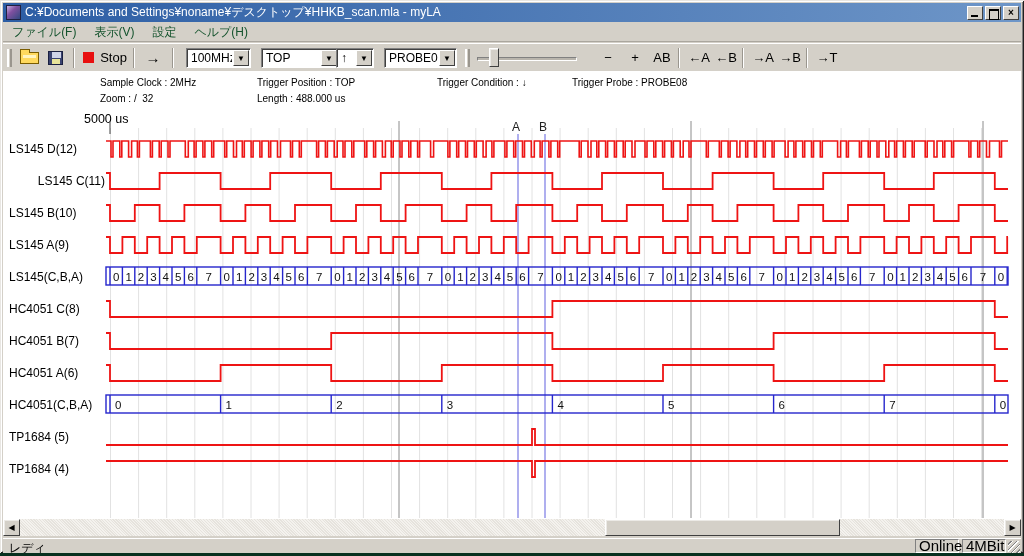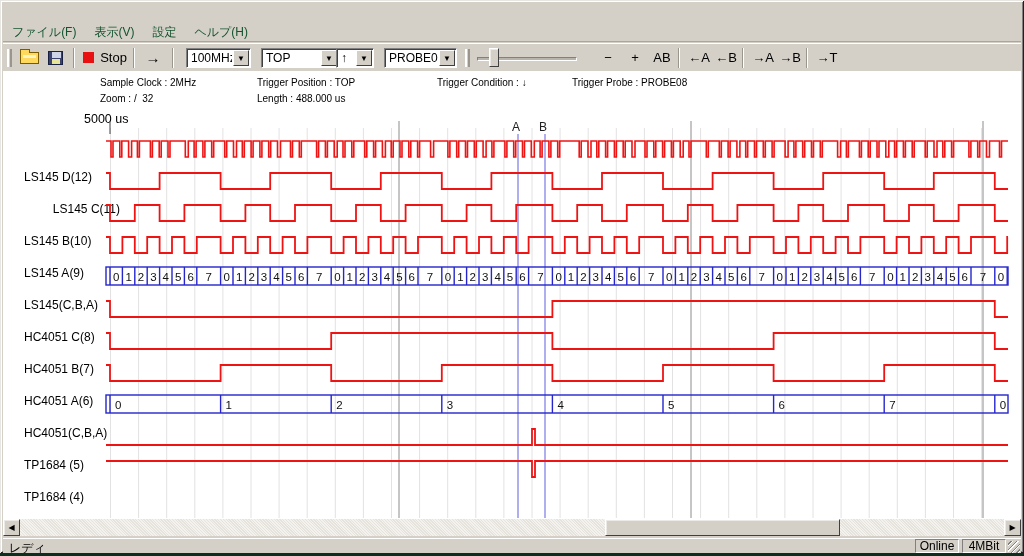--- a/index.html
+++ b/index.html
@@ -47,45 +47,54 @@
   .combo-arrow { flex:0 0 16px; margin:1px; background:#d4d0c8; border:1px solid #404040; border-top-color:#fff; border-left-color:#fff;
                  font-size:8px; line-height:15px; text-align:center; color:#000; }
   .slider-track { position:absolute; top:13px; height:4px; background:#b8b4ac; border:1px solid #808080; border-bottom-color:#fff; border-right-color:#fff; }
   .slider-thumb { position:absolute; top:4px; width:10px; height:19px; background:#d4d0c8;
                   border:1px solid #404040; border-top-color:#fff; border-left-color:#fff; box-shadow: inset 1px 1px 0 #eceae6; }
 
   
   .client { position:absolute; left:3px; top:71px; right:3px; height:448px; background:#fff; }
   .info-item { position:absolute; font-size:10px; color:#000000; white-space:pre; }
   .time-label { position:absolute; font-size:12.5px; color:#000; }
-  .chan-label { position:absolute; left:24px; width:96px; font-size:12px; color:#000; white-space:nowrap;margin-top:28px; }
+  .chan-label { position:absolute; left:9px; width:96px; font-size:12px; color:#000; white-space:nowrap; }
   #wave-svg { position:absolute; left:0; top:0; pointer-events:none; }
 
   
   .hscroll { position:absolute; left:3px; right:3px; top:519px; height:17px; background:#f0eeea;
              background-image:repeating-linear-gradient(45deg,#f4f2ee 0 1px,#e6e3dd 1px 2px); }
   .sb-btn { position:absolute; top:0; width:17px; height:17px; background:#d4d0c8;
             border:1px solid #404040; border-top-color:#fff; border-left-color:#fff; box-shadow: inset 1px 1px 0 #eceae6;
             font-size:8px; text-align:center; line-height:16px; color:#000; }
   .sb-thumb { position:absolute; top:0; height:17px; background:#d4d0c8;
               border:1px solid #404040; border-top-color:#fff; border-left-color:#fff; box-shadow: inset 1px 1px 0 #eceae6; }
 
   
   .statusbar { position:absolute; left:3px; right:3px; top:538px; height:23px; background:#d4d0c8; border-top:1px solid #fff; }
   .status-text { position:absolute; left:6px; top:1px; font-size:12px; color:#000; }
   .status-panel { position:absolute; top:0; height:14px; border:1px solid #808080; border-bottom-color:#fff; border-right-color:#fff;
-                  font-size:12px; line-height:12px; text-align:center; color:#000; padding:0 3px; }
+                  font-size:15px; line-height:12px; text-align:center; color:#000; padding:0 3px; }
   .resize-grip { position:absolute; right:1px; top:2px; width:12px; height:12px;
                  background:repeating-linear-gradient(135deg,transparent 0 2px,#808080 2px 3px,#fff 3px 4px); }
 </style>
 </head>
 <body>
 
 <div class="window">
 
+  <div class="titlebar" style="background: linear-gradient(90deg, rgb(44, 93, 164), rgb(110, 150, 200));">
+    <div class="title-icon"></div>
+    <div class="title-text">C:¥Documents and Settings¥noname¥デスクトップ¥HHKB_scan.mla - myLA</div>
+    <div class="win-btns">
+      <div class="win-btn glyph-min"></div>
+      <div class="win-btn glyph-max"></div>
+      <div class="win-btn">×</div>
+    </div>
+  </div>
 
   <div class="menubar" id="menubar">
       <span class="menu-item">ファイル(F)</span>
       <span class="menu-item">表示(V)</span>
       <span class="menu-item">設定</span>
       <span class="menu-item">ヘルプ(H)</span>
     </div>
 
   <div class="toolbar">
     <div class="tb-gripper" style="left:4px"></div>

